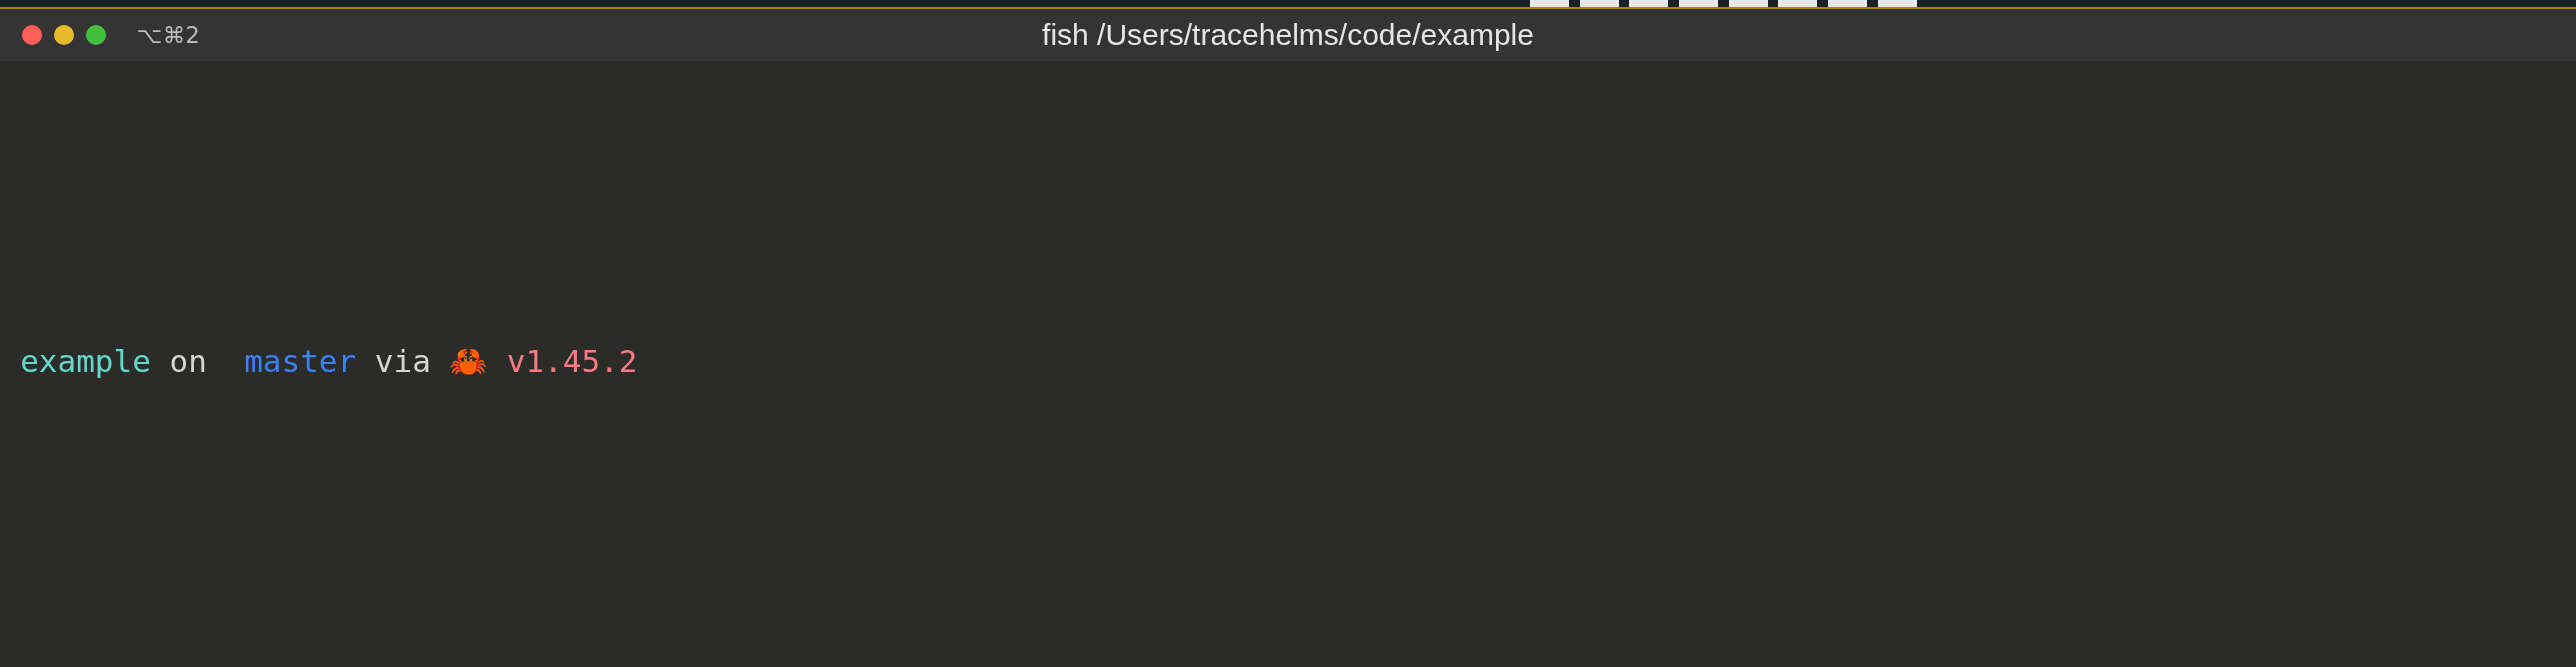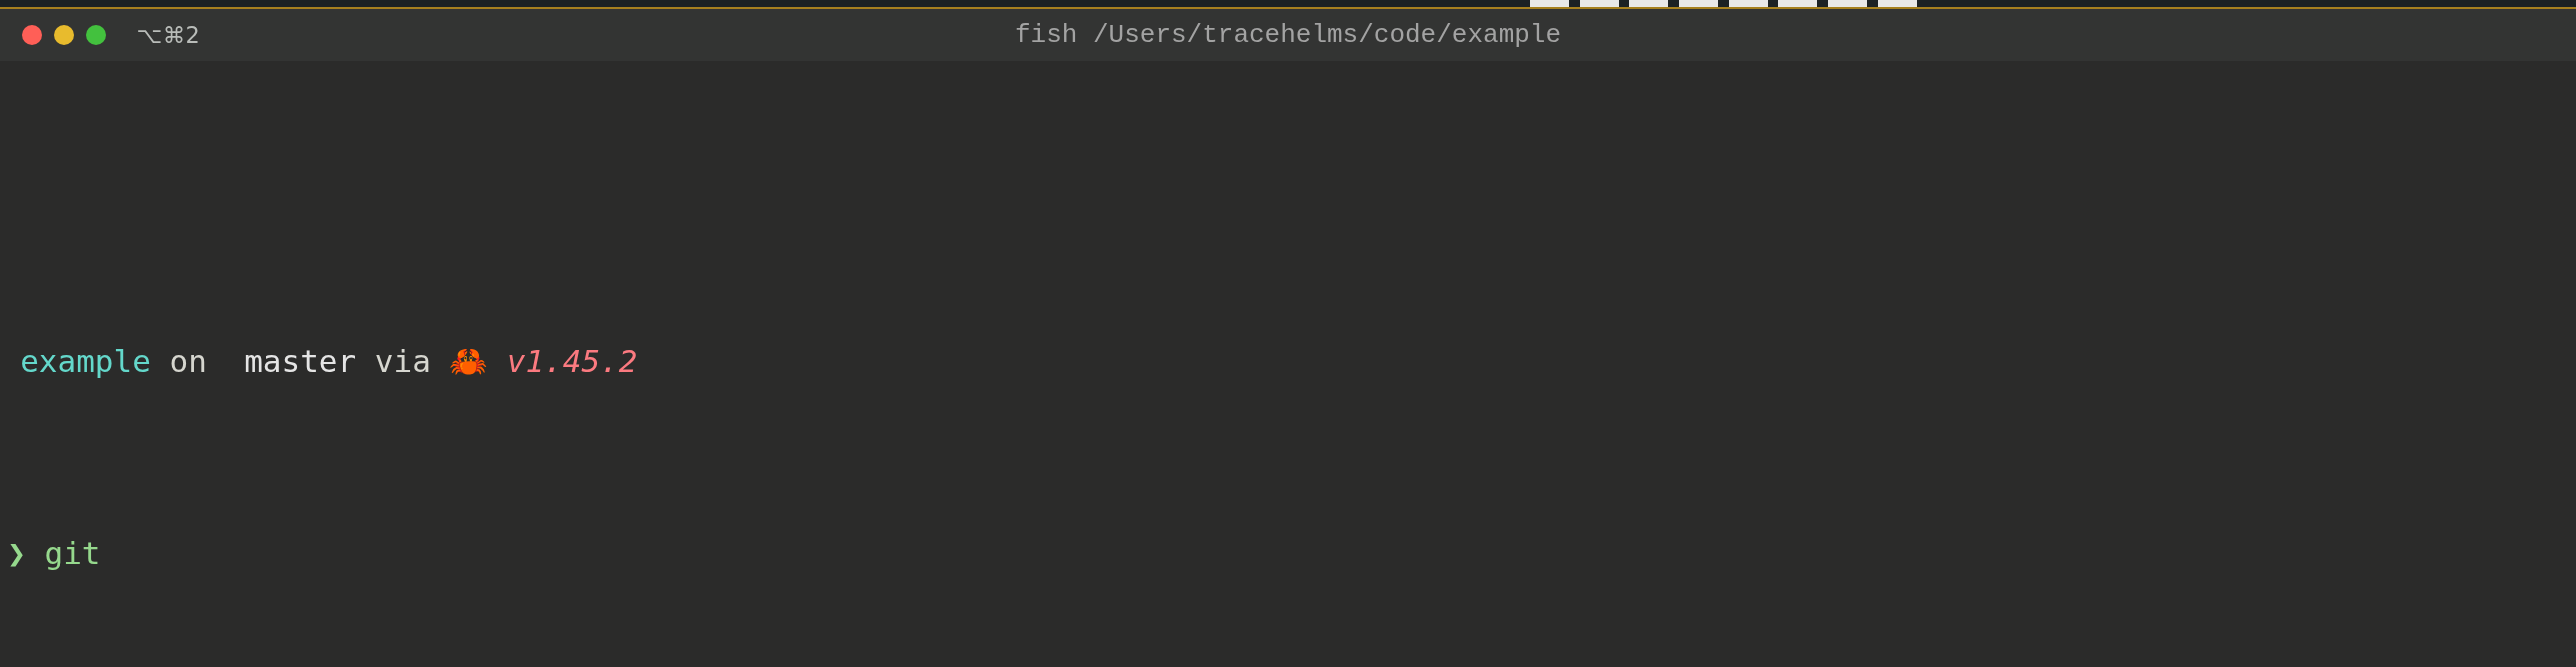--- a/index.html
+++ b/index.html
@@ -39,44 +39,44 @@
   .shortcut {
     margin-left:30px;
     color:#b9bcb9;
     font-family:"DejaVu Sans", sans-serif;
     font-size:22.4px;
     letter-spacing:0.4px;
   }
   .wtitle {
     position:absolute; left:0; right:0; top:0; height:52px;
     display:flex; align-items:center; justify-content:center;
-    color:#a3a3a3;
-    font-family:Liberation Mono, monospace;
-    font-size:26px;
+    color:#e5e5e5;
+    font-family:Liberation Sans, sans-serif;
+    font-size:30px;
     pointer-events:none;
   }
 
   
   .term {
     position:relative;
     height:608px;
     background:#2b2b2a;
     padding:0;
     font-family:"DejaVu Sans Mono", monospace;
     font-size:31px;
     line-height:48px;
     white-space:pre;
   }
   .pad-top { height:36px; }
   .line { height:48px; padding-left:7.2px; }
 
   .c-cyan   { color:#64d8cb;margin-left:13px; }
   .c-white  { color:#d6d6cf;margin-top:24px; }
-  .c-purple { color:#e5e5e5; }
-  .c-red    { color:#fb7a80;font-style:italic; }
+  .c-purple { color:#3b82f6; }
+  .c-red    { color:#fb7a80; }
   .c-green  { color:#96d98d; }
   .emoji    { font-family:"DejaVu Sans", sans-serif; }
 </style>
 </head>
 <body>
 
 <div id="root">
 
   <div class="bg-strip">
     <div class="bg-tabs">
@@ -101,21 +101,20 @@
       </div>
       <div class="shortcut">⌥⌘2</div>
       <div class="wtitle">fish /Users/tracehelms/code/example</div>
     </div>
 
     <div class="term">
       <div class="pad-top"></div>
 
       <div class="line"><span class="c-cyan">example</span><span class="c-white"> </span><span class="c-white">on</span><span class="c-white"> </span><span class="c-purple"></span><span class="c-purple"> </span><span class="c-purple">master</span><span class="c-white"> </span><span class="c-white">via</span><span class="c-white"> </span><span class="emoji">🦀</span><span class="c-red"> </span><span class="c-red">v1.45.2</span></div>
 
-      <div class="line"><span class="c-green">❯</span><span class="c-green"> </span><span class="c-green">git</span></div>
 
       
 
       
     </div>
   </div>
 </div>
 
 
 </body></html>

